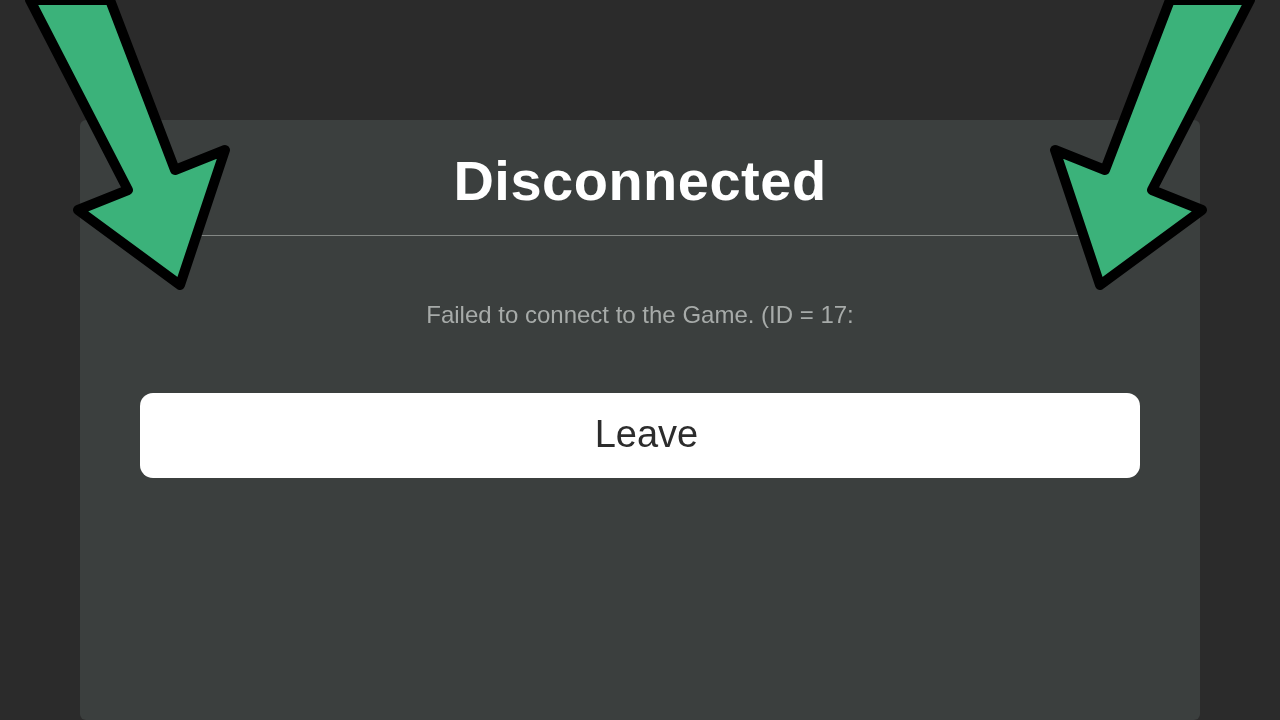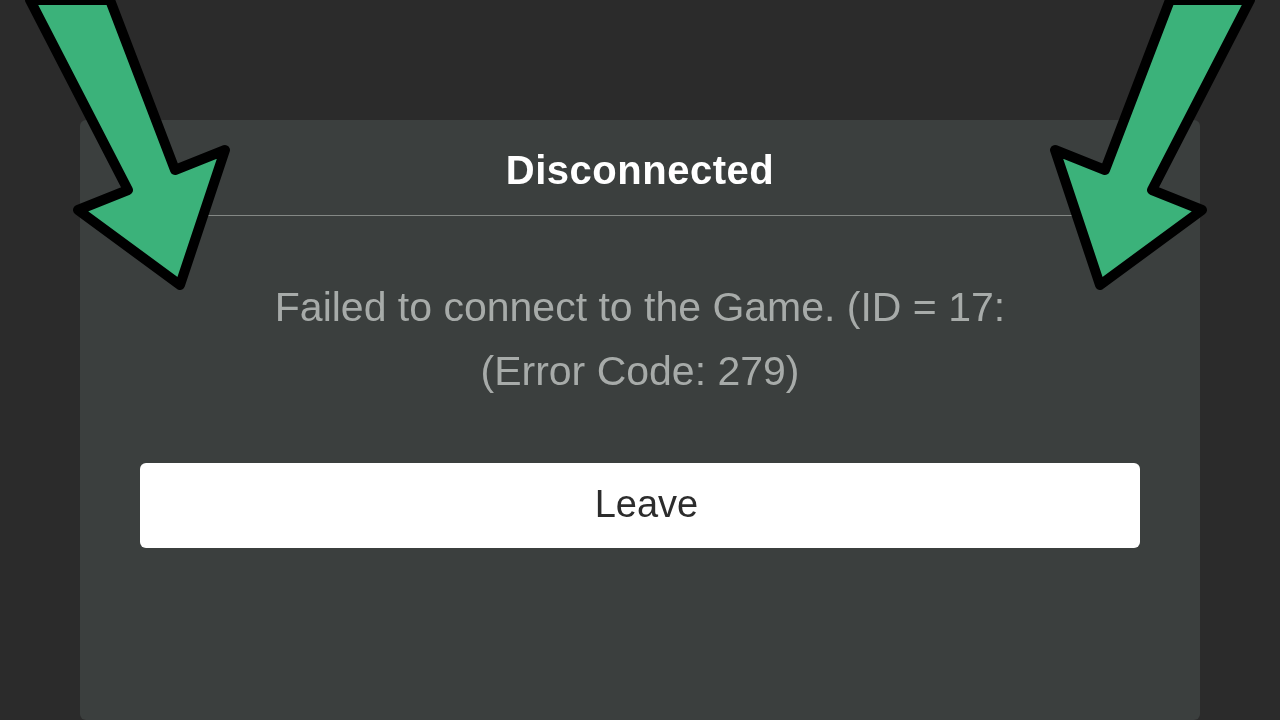--- a/index.html
+++ b/index.html
@@ -18,69 +18,68 @@
     width:1120px;
     height:600px;
     background:#3b3f3e;
     border-radius:6px;
     box-sizing:border-box;
     padding:28px 60px 40px 60px;
     text-align:center;
   }
   .dialog-title{
     color:#ffffff;
-    font-size:40px;
+    font-size:56px;
     font-weight:700;
     margin:0;
     padding-bottom:22px;
     letter-spacing:0.5px;
   }
   .dialog-divider{
     border:none;
     border-top:1px solid #848885;
     margin:0 0 18px 0;
   }
   .dialog-body{
     color:#a7aba9;
-    font-size:41px;
+    font-size:24px;
     line-height:1.55;
     margin:60px auto 0 auto;
     max-width:940px;
   }
   .leave-btn{
     display:block;
     width:100%;
     margin:60px auto 0 auto;
     background:#ffffff;
     color:#2c2c2c;
     font-size:38px;
     font-weight:400;
     border:none;
-    border-radius:6px;
+    border-radius:13px;
     padding:20px 0 22px 13px;
     cursor:pointer;
   }
   .arrow{
     position:absolute;
     pointer-events:none;
   }
   .arrow-left{ left:-10px; top:-10px; width:260px; height:300px; }
   .arrow-right{ right:-10px; top:-10px; width:260px; height:300px; }
 </style>
 </head>
 <body>
 
 <div class="stage">
 
   <div class="dialog">
     <h1 class="dialog-title">Disconnected</h1>
     <hr class="dialog-divider">
     <div class="dialog-body">
       <div>Failed to connect to the Game. (ID = 17:</div>
-      <div>(Error Code: 279)</div>
     </div>
     <button class="leave-btn">Leave</button>
   </div>
 
   <div class="arrow arrow-left">
     <svg viewBox="0 0 260 300" width="260" height="300">
 
       <polygon points="
         40,10   120,10
         185,180

